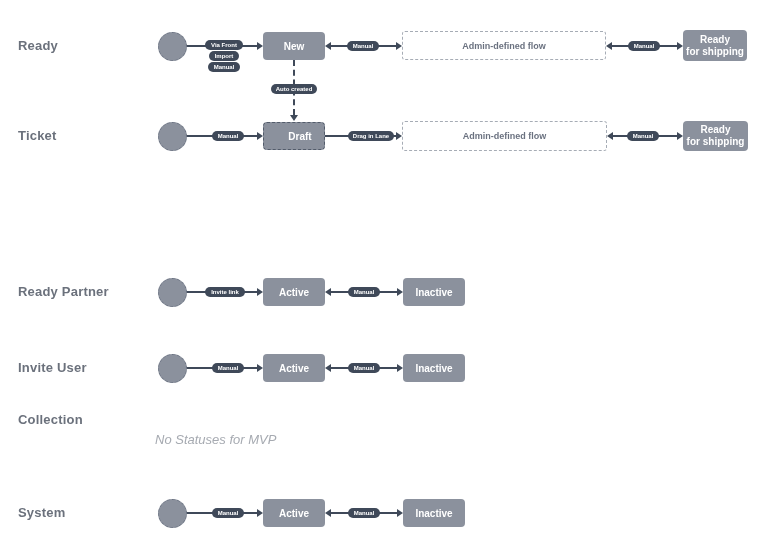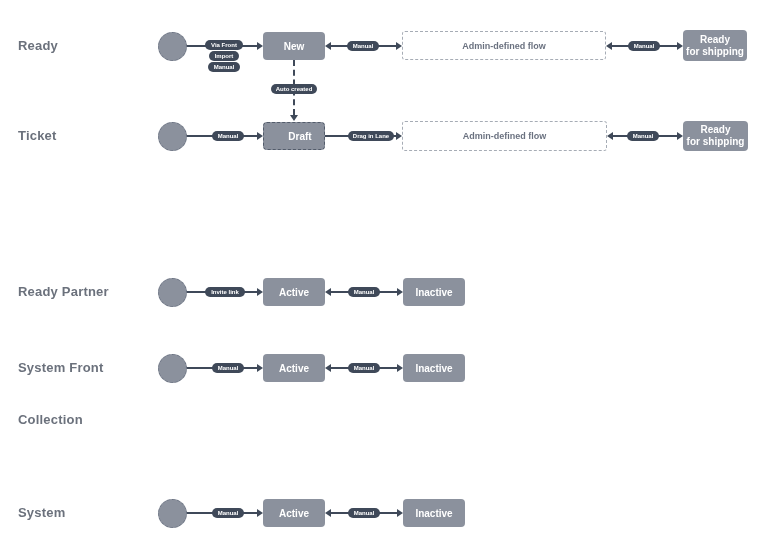--- a/index.html
+++ b/index.html
@@ -92,33 +92,34 @@
   <div class="hline" style="left:186px;top:291px;width:72px"></div>
   <div class="ah-r" style="left:257px;top:288px"></div>
   <div class="pill" style="left:205px;top:287px;width:40px">Invite link</div>
   <div class="node" style="left:263px;top:278px;width:62px;height:28px">Active</div>
   <div class="ah-l" style="left:325px;top:288px"></div>
   <div class="hline" style="left:331px;top:291px;width:66px"></div>
   <div class="ah-r" style="left:397px;top:288px"></div>
   <div class="pill" style="left:348px;top:287px;width:32px">Manual</div>
   <div class="node" style="left:403px;top:278px;width:62px;height:28px">Inactive</div>
 
-  <div class="row-label" style="left:18px;top:360px">System Front</div>
+  <div class="row-label" style="left:18px;top:360px">Invite User</div>
   <div class="start-circle" style="left:158px;top:354px"></div>
   <div class="hline" style="left:186px;top:367px;width:72px"></div>
   <div class="ah-r" style="left:257px;top:364px"></div>
   <div class="pill" style="left:212px;top:363px;width:32px">Manual</div>
   <div class="node" style="left:263px;top:354px;width:62px;height:28px">Active</div>
   <div class="ah-l" style="left:325px;top:364px"></div>
   <div class="hline" style="left:331px;top:367px;width:66px"></div>
   <div class="ah-r" style="left:397px;top:364px"></div>
   <div class="pill" style="left:348px;top:363px;width:32px">Manual</div>
   <div class="node" style="left:403px;top:354px;width:62px;height:28px">Inactive</div>
 
   <div class="row-label" style="left:18px;top:412px">Collection</div>
+  <div class="note" style="left:155px;top:432px">No Statuses for MVP</div>
 
   <div class="row-label" style="left:18px;top:505px">System</div>
   <div class="start-circle" style="left:158px;top:499px"></div>
   <div class="hline" style="left:186px;top:512px;width:72px"></div>
   <div class="ah-r" style="left:257px;top:509px"></div>
   <div class="pill" style="left:212px;top:508px;width:32px">Manual</div>
   <div class="node" style="left:263px;top:499px;width:62px;height:28px">Active</div>
   <div class="ah-l" style="left:325px;top:509px"></div>
   <div class="hline" style="left:331px;top:512px;width:66px"></div>
   <div class="ah-r" style="left:397px;top:509px"></div>

